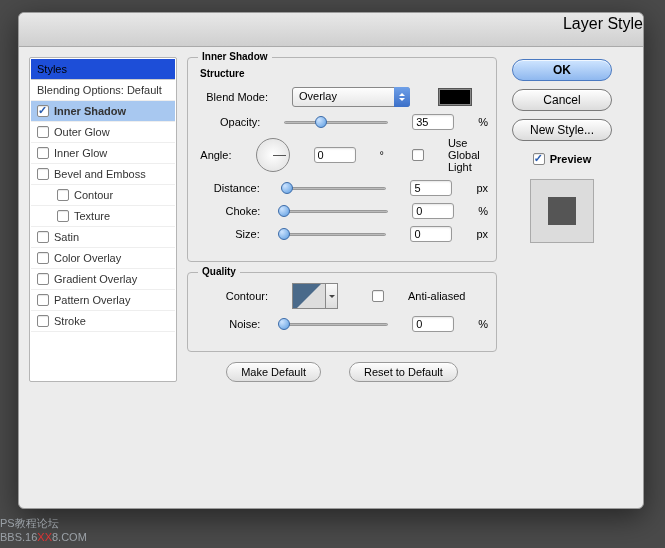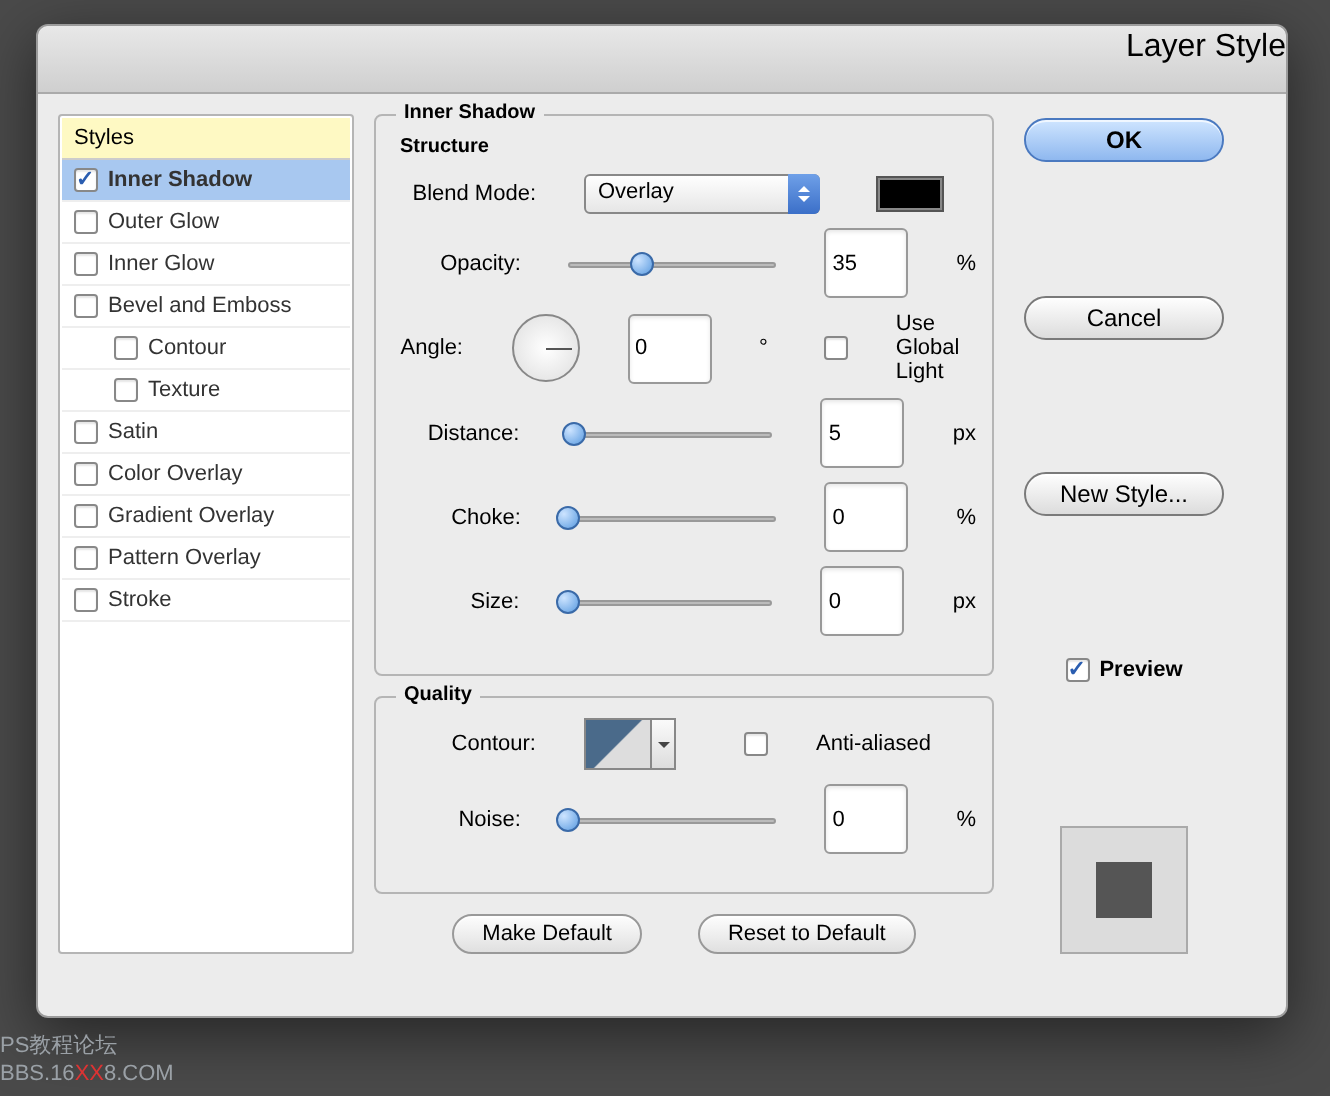--- a/index.html
+++ b/index.html
@@ -2,21 +2,21 @@
 <html><head>
 <meta charset="utf-8">
 <style>
 * { box-sizing: border-box; margin: 0; padding: 0; font-family: "Lucida Grande", Arial, sans-serif; font-size: 11px; }
 body { background: #4a4a4a; width: 665px; height: 548px; position: relative; }
 .dialog { position: absolute; left: 18px; top: 12px; width: 626px; height: 497px; background: #ececec; border: 1px solid #9b9b9b; border-radius: 6px; box-shadow: 0 8px 30px rgba(0,0,0,0.5); }
 .titlebar { height: 34px; background: linear-gradient(#e8e8e8,#cfcfcf); border-bottom: 1px solid #aaa; border-radius: 6px 6px 0 0; text-align: right; line-height: 22px; font-size: 16px; }
 .content { display: flex; padding: 10px; gap: 10px; }
 
 .styles-panel { width: 148px; border: 1px solid #b5b5b5; background: #fff; border-radius: 2px; padding: 1px; }
-.styles-header { background: #fef9c3; padding: 4px 6px; font-size: 11px; border-bottom: 1px solid #ccc; }
+.styles-header { background: #1d4ed8; padding: 4px 6px; font-size: 11px; border-bottom: 1px solid #ccc; }
 .style-row { padding: 4px 6px; border-bottom: 1px solid #eee; display: flex; align-items: center; gap: 5px; color: #333; }
 .style-row.selected { background: #a8c8f0; font-weight: bold; }
 .style-row.indent { padding-left: 26px; }
 .chk { width: 12px; height: 12px; border: 1px solid #888; border-radius: 2px; background: #fff; position: relative; flex-shrink: 0; box-shadow: inset 0 1px 1px rgba(0,0,0,0.1); }
 .chk.checked::after { content: "✓"; position: absolute; left: 0; top: -2px; font-size: 11px; color: #2a5db0; font-weight: bold; }
 
 .main-panel { width: 310px; }
 .fieldset { border: 1px solid #b5b5b5; border-radius: 4px; padding: 10px 8px 12px; margin-bottom: 10px; position: relative; background: #ececec; }
 .fieldset-label { position: absolute; top: -7px; left: 10px; background: #ececec; padding: 0 4px; font-weight: bold; font-size: 10px; }
 .group-label { font-weight: bold; font-size: 10px; margin-bottom: 8px; padding-left: 4px; }
@@ -24,49 +24,50 @@
 .form-label { width: 72px; text-align: right; font-size: 11px; }
 .select-wrap { position: relative; display: inline-flex; align-items: center; }
 .select { width: 118px; height: 20px; border: 1px solid #888; border-radius: 3px; background: linear-gradient(#fefefe,#e6e6e6); padding: 2px 18px 2px 6px; font-size: 11px; }
 .select-arrows { position: absolute; right: 0; top: 0; width: 16px; height: 20px; background: linear-gradient(#6fa0e8,#3b6fc8); border-radius: 0 3px 3px 0; display: flex; flex-direction: column; justify-content: center; align-items: center; gap: 0; }
 .select-arrows::before { content: ""; border: 3px solid transparent; border-bottom-color: #fff; margin-bottom: 1px; }
 .select-arrows::after { content: ""; border: 3px solid transparent; border-top-color: #fff; margin-top: 1px; }
 .color-swatch { width: 34px; height: 18px; background: #000; border: 1px solid #555; margin-left: 4px; box-shadow: inset 0 0 0 1px #888; }
 .slider { position: relative; width: 116px; height: 14px; }
 .slider-track { position: absolute; top: 6px; left: 0; right: 0; height: 3px; background: #bbb; border: 1px solid #999; border-radius: 2px; }
 .slider-thumb { position: absolute; top: 1px; width: 12px; height: 12px; background: radial-gradient(circle at 30% 30%,#cde4ff,#5a9be0); border: 1px solid #3a6aa8; border-radius: 50%; transform: translateX(-50%); }
-.num-input { width: 42px; height: 35px; border: 1px solid #999; border-radius: 3px; padding: 1px 3px; font-size: 11px; background: #fff; box-shadow: inset 0 1px 2px rgba(0,0,0,0.1); }
+.num-input { width: 42px; height: 16px; border: 1px solid #999; border-radius: 3px; padding: 1px 3px; font-size: 11px; background: #fff; box-shadow: inset 0 1px 2px rgba(0,0,0,0.1); }
 .unit { font-size: 11px; }
 .angle-dial { width: 34px; height: 34px; border: 1px solid #888; border-radius: 50%; background: radial-gradient(circle,#fff,#ddd); position: relative; flex-shrink: 0; }
 .angle-dial::after { content: ""; position: absolute; left: 50%; top: 50%; width: 13px; height: 1px; background: #555; transform-origin: left center; }
 .contour-box { width: 34px; height: 26px; border: 1px solid #888; background: linear-gradient(135deg,#4a6a8a 49%,#ddd 51%); position: relative; }
 .contour-arrow { width: 12px; height: 26px; border: 1px solid #888; border-left: none; background: linear-gradient(#fafafa,#ddd); display: flex; align-items: center; justify-content: center; }
 .contour-arrow::after { content: ""; border: 3px solid transparent; border-top-color: #444; margin-top: 3px; }
 .btn { height: 20px; padding: 0 14px; border: 1px solid #999; border-radius: 10px; background: linear-gradient(#fdfdfd,#e0e0e0); font-size: 11px; box-shadow: 0 1px 0 rgba(255,255,255,0.6) inset; }
 .btn-row { display: flex; gap: 28px; justify-content: center; margin-top: 2px; }
 
-.right-panel { width: 110px; display: flex; flex-direction: column; gap: 8px; align-items: center; padding-top: 2px; justify-content: space-between; }
+.right-panel { width: 110px; display: flex; flex-direction: column; gap: 8px; align-items: center; padding-top: 2px; }
 .big-btn { width: 100px; height: 22px; border: 1px solid #7a7a7a; border-radius: 11px; background: linear-gradient(#fefefe,#dcdcdc); font-size: 12px; text-align: center; line-height: 20px; box-shadow: 0 1px 0 rgba(255,255,255,0.7) inset; }
 .big-btn.primary { background: linear-gradient(#cfe5ff,#8fb8ef); border-color: #4a79c0; font-weight: bold; }
 .preview-row { display: flex; align-items: center; gap: 5px; margin-top: 4px; }
 .preview-box { width: 64px; height: 64px; border: 1px solid #aaa; background: #dcdcdc; display: flex; align-items: center; justify-content: center; margin-top: 6px; }
 .preview-inner { width: 28px; height: 28px; background: #555; }
 
 .watermark { position: absolute; left: 0; bottom: 4px; color: #9aa0a6; font-size: 12px; line-height: 14px; font-family: Arial,sans-serif;}
 .watermark .xx { color: #dd3333; }
 </style>
 </head>
 <body>
 
 <div class="dialog">
   <div class="titlebar">Layer Style</div>
   <div class="content">
 
     <div class="styles-panel">
       <div class="styles-header">Styles</div>
+      <div class="style-row">Blending Options: Default</div>
       <div class="style-row selected">
           <span class="chk checked"></span>
           <span>Inner Shadow</span>
         </div>
       <div class="style-row">
           <span class="chk"></span>
           <span>Outer Glow</span>
         </div>
       <div class="style-row">
           <span class="chk"></span>

